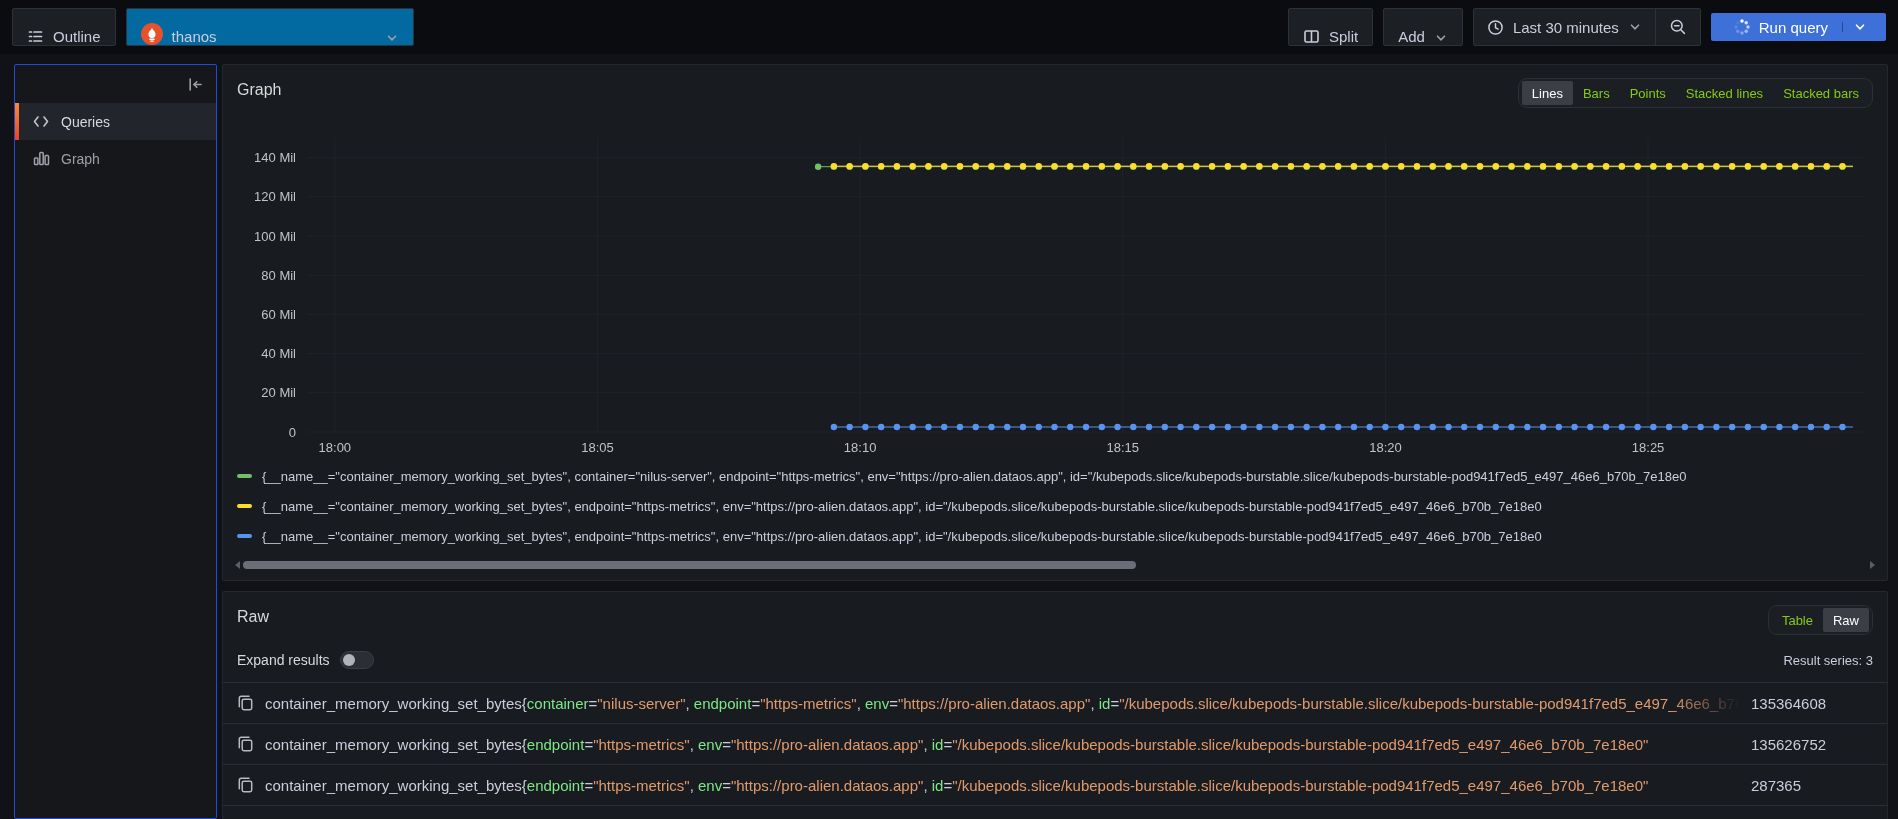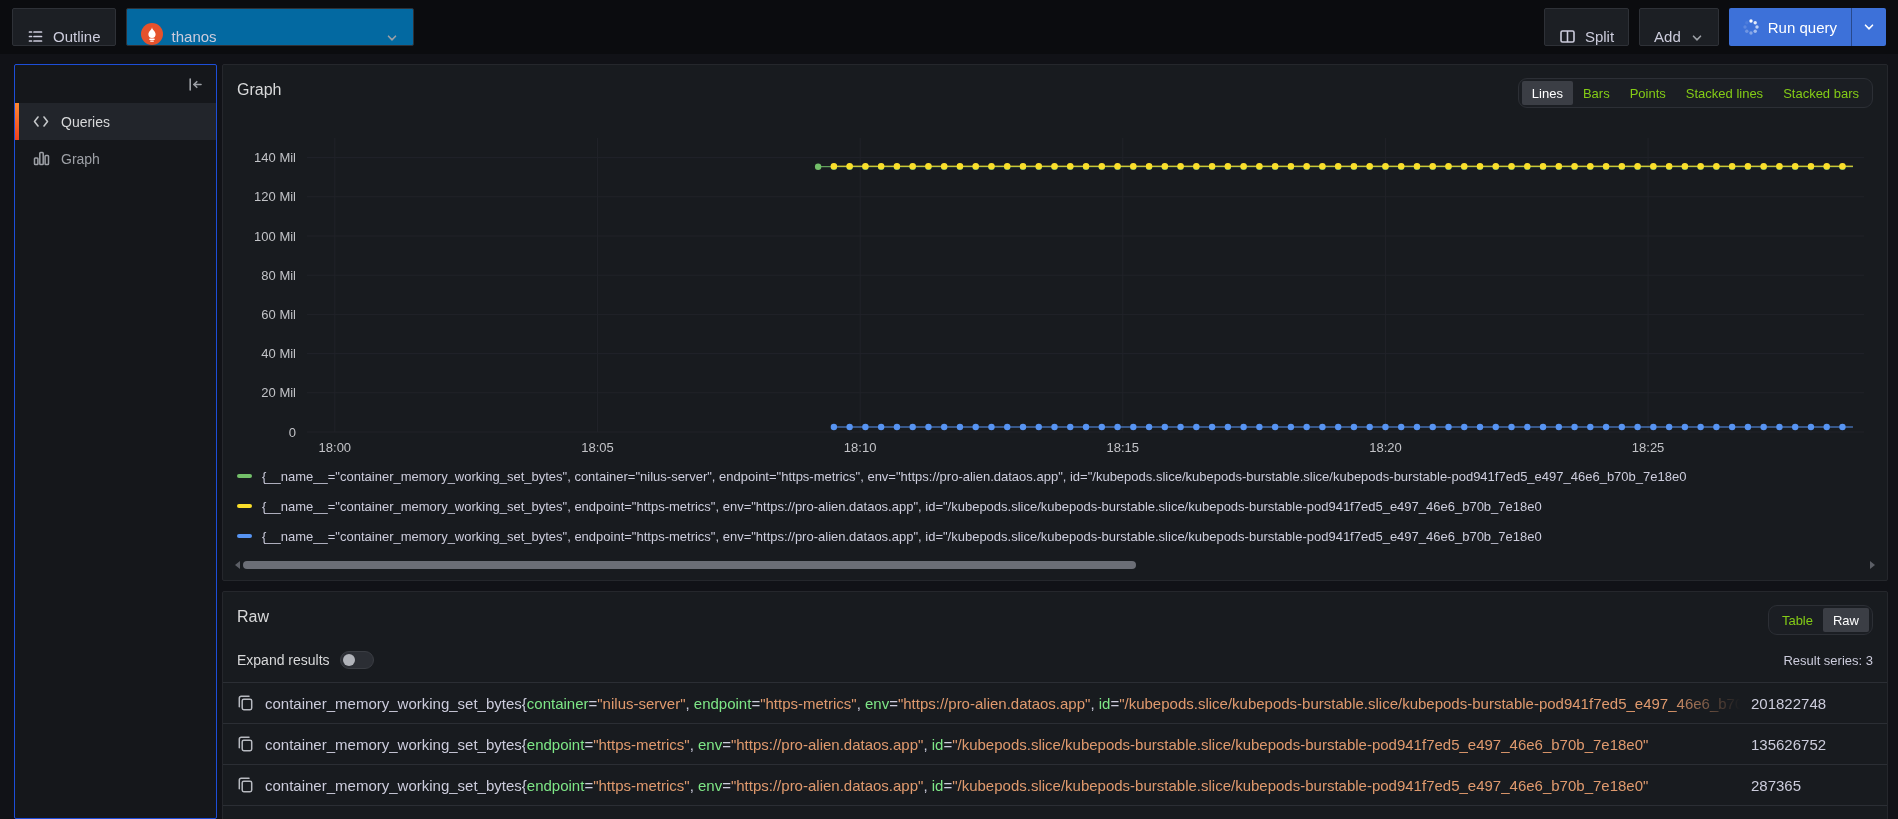--- a/index.html
+++ b/index.html
@@ -10,21 +10,21 @@
   
   .topbar{position:absolute;top:0;left:0;right:0;height:54px;background:#0b0c0f;display:flex;align-items:center;padding:0 12px;gap:10px}
   .tbtn{display:flex;align-items:flex-end;gap:9px;background:#1c1f24;border:1px solid #2e3137;border-radius:2px;height:38px;padding:0 14px;font-size:15px;color:#ccccdc;cursor:pointer;white-space:nowrap}
   .ds-select{width:288px;background:#0369a1;justify-content:flex-start}
   .ds-select .chev{margin-left:auto}
   .spacer{flex:1}
   .prom-badge{width:22px;height:22px;border-radius:50%;background:#e6522c;display:flex;align-items:center;justify-content:center;flex-shrink:0}
   .time-group{display:flex;align-items:stretch;background:#1c1f24;border:1px solid #2e3137;border-radius:2px;height:38px}
   .time-group .seg{display:flex;align-items:center;gap:9px;padding:0 13px;font-size:15px;color:#ccccdc;background:transparent;border:none;cursor:pointer}
   .time-group .seg+.seg{border-left:1px solid #2e3137}
-  .run-btn{display:flex;align-items:stretch;background:#3d71d9;border:none;border-radius:2px;height:38px;color:#fff;font-size:15px;cursor:pointer;overflow:hidden;padding:0}
+  .run-btn{display:flex;align-items:stretch;background:#3d71d9;border:none;border-radius:2px;height:28px;color:#fff;font-size:15px;cursor:pointer;overflow:hidden;padding:9px}
   .run-main{display:flex;align-items:center;gap:9px;padding:0 14px;font-weight:500}
   .run-caret{display:flex;align-items:center;padding:0 10px;border-left:1px solid rgba(0,0,0,.35)}
 
   
   .sidebar{position:absolute;left:14px;top:64px;width:203px;bottom:0;background:#15171b;border:1px solid #1d4ed8;border-radius:2px}
   .collapse-row{height:38px;display:flex;justify-content:flex-end;align-items:center;padding:0 10px}
   .icon-btn{background:none;border:none;cursor:pointer;display:flex;align-items:center;justify-content:center;padding:2px}
   .side-item{height:37px;display:flex;align-items:center;gap:11px;padding:0 12px 0 17px;font-size:14px;color:#9da0a6;position:relative;cursor:pointer}
   .side-item.active{background:#22252b;color:#d8d9da}
   .side-item.active::before{content:'';position:absolute;left:0;top:0;bottom:0;width:4px;background:linear-gradient(180deg,#ff8833,#f0421f)}
@@ -124,20 +124,45 @@
 
     <button class="tbtn">
       <span>Add</span>
       <span>
         <svg width="14" height="14" viewBox="0 0 14 14">
             <path d="M3.5 5.2 7 8.8l3.5-3.6" fill="none" stroke="#9da0a6" stroke-width="1.6" stroke-linecap="round"></path>
           </svg>
       </span>
     </button>
 
+    <div class="time-group">
+      <button class="seg">
+        <span>
+          <svg width="17" height="17" viewBox="0 0 17 17">
+              <circle cx="8.5" cy="8.5" r="6.6" fill="none" stroke="#ccccdc" stroke-width="1.5"></circle>
+              <path d="M8.5 4.8v3.9l2.6 1.5" fill="none" stroke="#ccccdc" stroke-width="1.5" stroke-linecap="round"></path>
+            </svg>
+        </span>
+        <span>Last 30 minutes</span>
+        <span>
+          <svg width="14" height="14" viewBox="0 0 14 14">
+              <path d="M3.5 5.2 7 8.8l3.5-3.6" fill="none" stroke="#9da0a6" stroke-width="1.6" stroke-linecap="round"></path>
+            </svg>
+        </span>
+      </button>
+      <button class="seg">
+        <span>
+          <svg width="18" height="18" viewBox="0 0 18 18">
+              <circle cx="7.8" cy="7.8" r="5.3" fill="none" stroke="#ccccdc" stroke-width="1.5"></circle>
+              <line x1="11.8" y1="11.8" x2="15.4" y2="15.4" stroke="#ccccdc" stroke-width="1.5" stroke-linecap="round"></line>
+              <line x1="5.6" y1="7.8" x2="10" y2="7.8" stroke="#ccccdc" stroke-width="1.5" stroke-linecap="round"></line>
+            </svg>
+        </span>
+      </button>
+    </div>
 
     <button class="run-btn">
       <span class="run-main">
         <span>
           <svg width="16" height="16" viewBox="0 0 16 16">
               <g fill="#ffffff">
                 <circle cx="8" cy="2" r="1.7" opacity="1"></circle>
                 <circle cx="12.2" cy="3.8" r="1.7" opacity=".85"></circle>
                 <circle cx="14" cy="8" r="1.7" opacity=".68"></circle>
                 <circle cx="12.2" cy="12.2" r="1.7" opacity=".52"></circle>
@@ -480,21 +505,21 @@
 
     <div class="raw-rows">
       <div class="raw-row">
         <span class="copy-ic">
           <svg width="17" height="18" viewBox="0 0 17 18">
               <rect x="5.2" y="5.2" width="9.5" height="10.5" rx="1.6" fill="none" stroke="#b7bac0" stroke-width="1.5"></rect>
               <path d="M12 2.3H4.3a2 2 0 0 0-2 2v8.4" fill="none" stroke="#b7bac0" stroke-width="1.5" stroke-linecap="round"></path>
             </svg>
         </span>
         <span class="metric-expr"><span class="tok-name">container_memory_working_set_bytes{</span><span class="tok-key">container</span><span class="tok-name">=</span><span class="tok-val">"nilus-server"</span><span class="tok-name">, </span><span class="tok-key">endpoint</span><span class="tok-name">=</span><span class="tok-val">"https-metrics"</span><span class="tok-name">, </span><span class="tok-key">env</span><span class="tok-name">=</span><span class="tok-val">"https://pro-alien.dataos.app"</span><span class="tok-name">, </span><span class="tok-key">id</span><span class="tok-name">=</span><span class="tok-val">"/kubepods.slice/kubepods-burstable.slice/kubepods-burstable-pod941f7ed5_e497_46e6_b70b_7e18e0"</span></span>
-        <span class="row-value">201822748</span>
+        <span class="row-value">135364608</span>
       </div>
       <div class="raw-row">
         <span class="copy-ic">
           <svg width="17" height="18" viewBox="0 0 17 18">
               <rect x="5.2" y="5.2" width="9.5" height="10.5" rx="1.6" fill="none" stroke="#b7bac0" stroke-width="1.5"></rect>
               <path d="M12 2.3H4.3a2 2 0 0 0-2 2v8.4" fill="none" stroke="#b7bac0" stroke-width="1.5" stroke-linecap="round"></path>
             </svg>
         </span>
         <span class="metric-expr"><span class="tok-name">container_memory_working_set_bytes{</span><span class="tok-key">endpoint</span><span class="tok-name">=</span><span class="tok-val">"https-metrics"</span><span class="tok-name">, </span><span class="tok-key">env</span><span class="tok-name">=</span><span class="tok-val">"https://pro-alien.dataos.app"</span><span class="tok-name">, </span><span class="tok-key">id</span><span class="tok-name">=</span><span class="tok-val">"/kubepods.slice/kubepods-burstable.slice/kubepods-burstable-pod941f7ed5_e497_46e6_b70b_7e18e0"</span></span>
         <span class="row-value">135626752</span>

